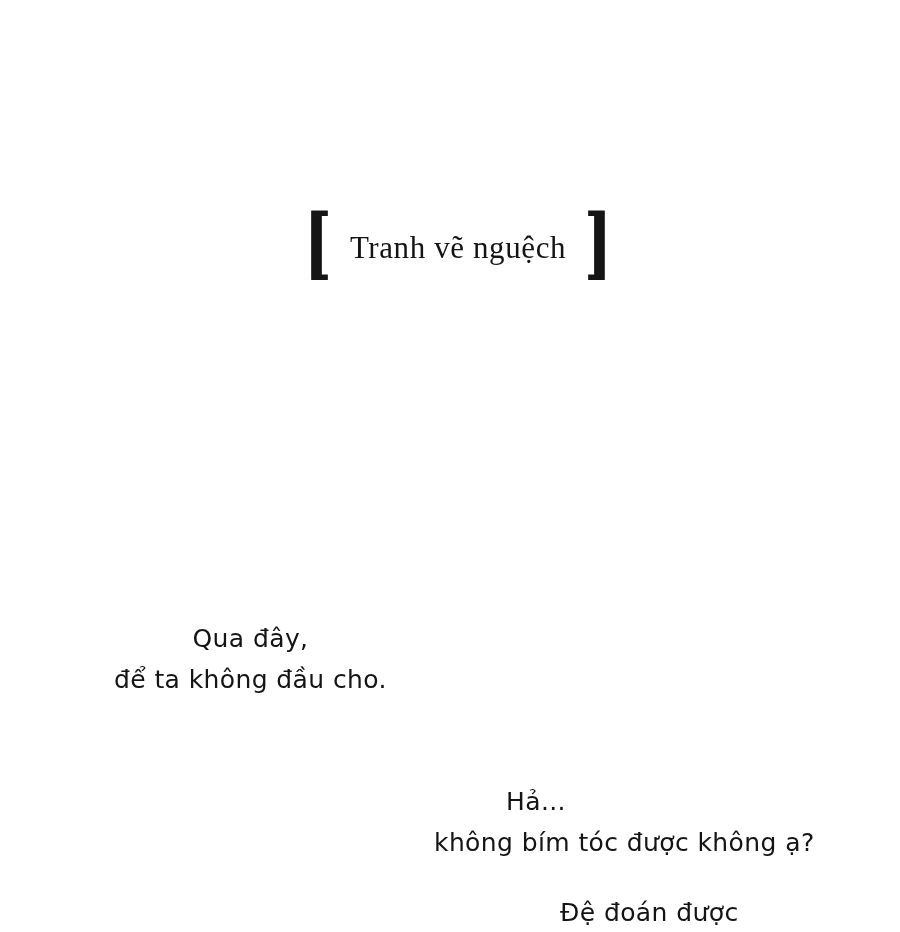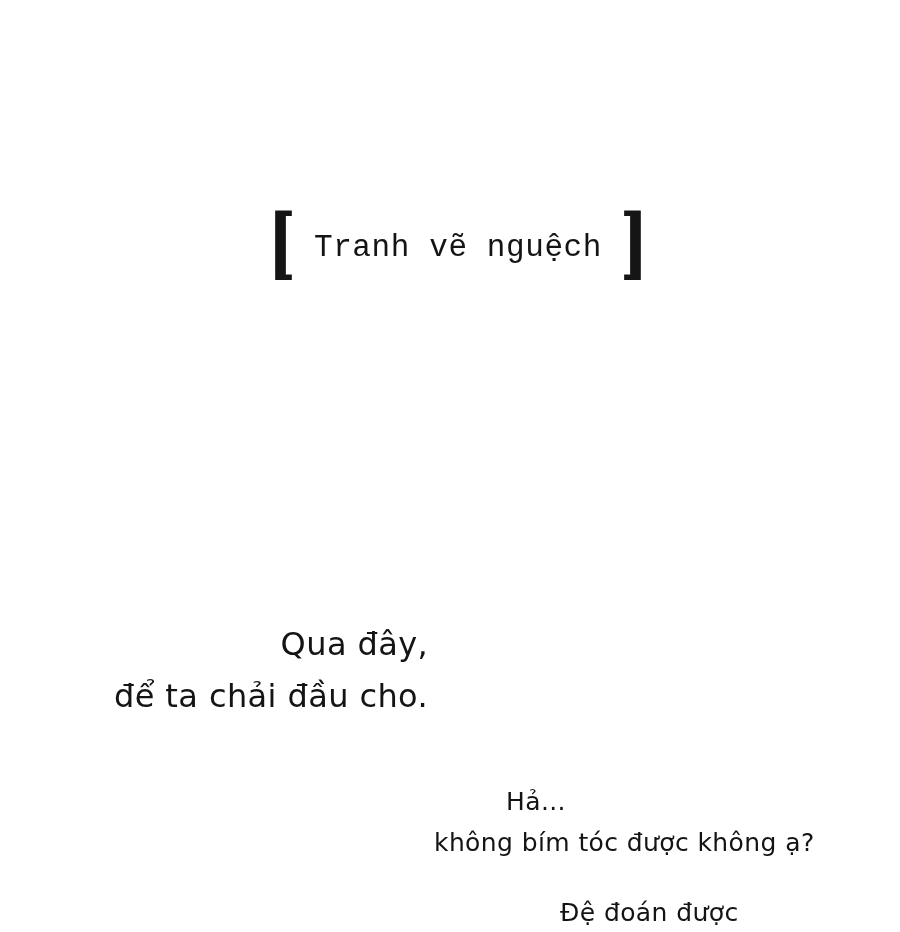--- a/index.html
+++ b/index.html
@@ -38,21 +38,21 @@
     color: #151515;
     font-family: "DejaVu Serif", serif;
     transform: scaleX(0.75);
     -webkit-text-stroke: 1px #151515;
   }
   .bracket.left { margin-right: 14px; }
   .bracket.right { margin-left: 14px; }
 
   .title-lines {
     text-align: left;
-    font-family: Liberation Mono, monospace;
+    font-family: Liberation Serif, serif;
     font-size: 31px;
     line-height: 1.55;
     letter-spacing: 0.6px;
     color: #141414;
     font-weight: 500;
     margin-top: 11px;
   }
   .title-lines .line-2 {
     padding-left: 26px;
   }
@@ -61,23 +61,23 @@
   .dialogue {
     position: absolute;
     font-family: "DejaVu Sans", sans-serif;
     color: #141414;
     letter-spacing: 0.4px;
     font-weight: 400;
   }
   .d1 {
     left: 114px;
     top: 619px;
-    font-size: 32px;
+    font-size: 25px;
     line-height: 1.62;
-    text-align: right;
+    text-align: center;
   }
   .d2 {
     left: 434px;
     top: 782px;
     font-size: 25px;
     line-height: 1.62;
     text-align: left;
   }
   .d2 .line-1 {
     padding-left: 72px;
@@ -98,21 +98,21 @@
   <div class="title-block">
     <span class="bracket left">[</span>
     <div class="title-lines">
       <div class="line-1">Tranh vẽ nguệch</div>
     </div>
     <span class="bracket right">]</span>
   </div>
 
   <div class="dialogue d1">
     <div>Qua đây,</div>
-    <div>để ta chải đầu cho.</div>
+    <div>để ta không đầu cho.</div>
   </div>
 
   <div class="dialogue d2">
     <div class="line-1">Hả...</div>
     <div class="line-2">không bím tóc được không ạ?</div>
   </div>
 
   <div class="dialogue d3">
     <div>Đệ đoán được</div>
   </div>

